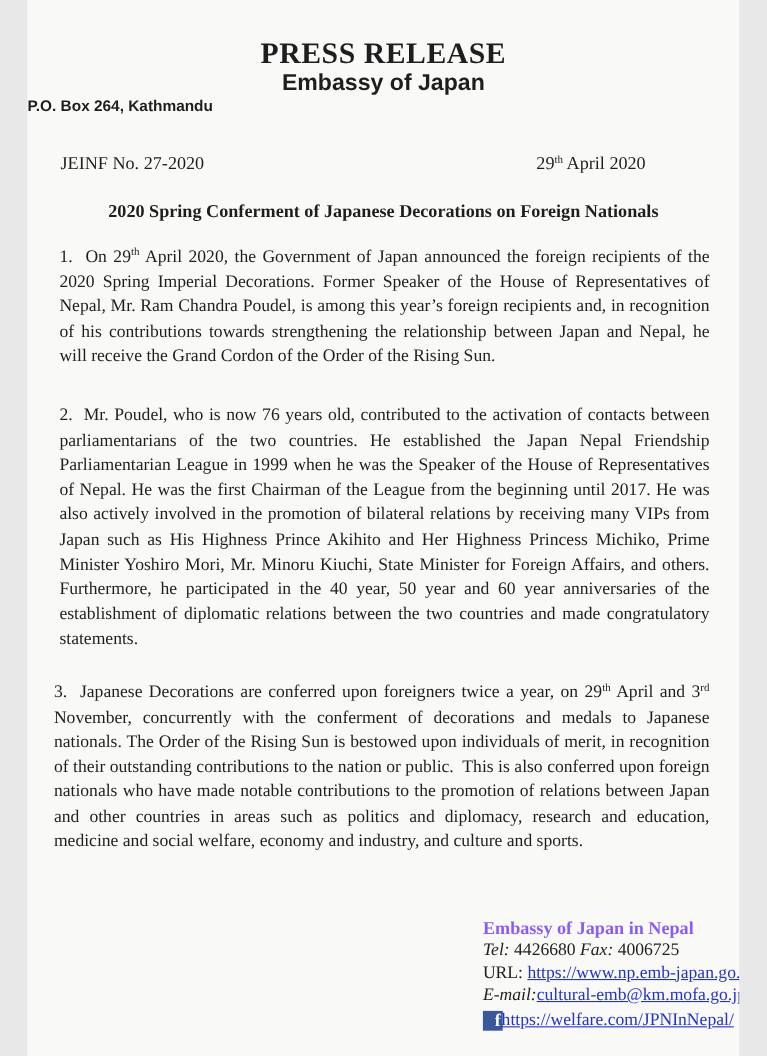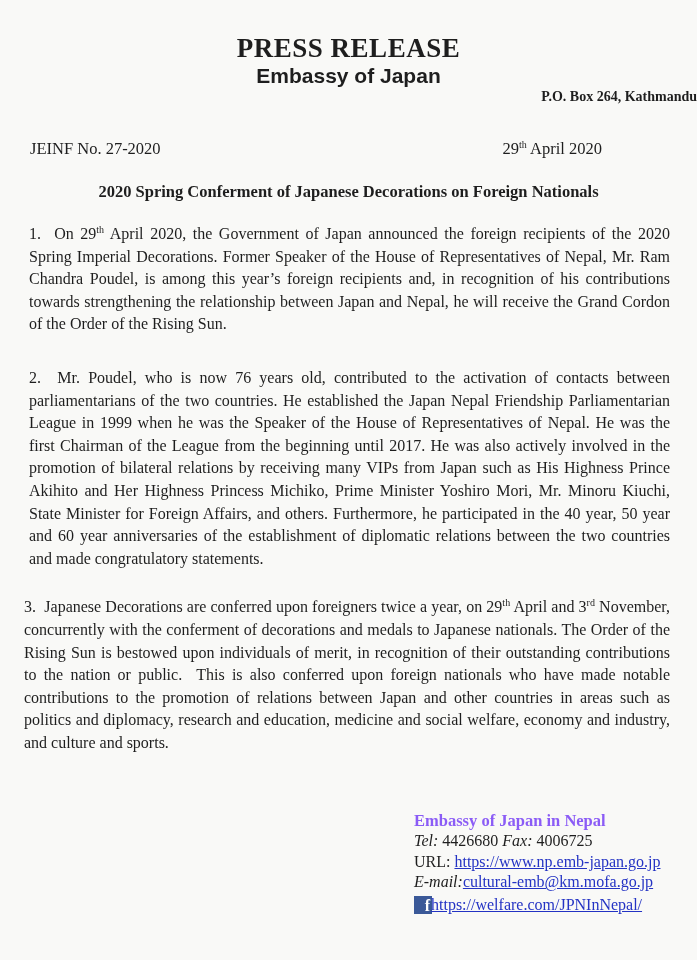--- a/index.html
+++ b/index.html
@@ -1,19 +1,19 @@
 <!DOCTYPE html>
 <html><head>
 <meta charset="utf-8">
 <style>
   html, body { margin: 0; padding: 0; }
   body { background: #e8e8e8; }
   .page {
     position: relative;
-    width: 697px;
+    width: 647px;
     height: 960px;
     margin: 0 auto;
     background: #f9f9f7;
     color: #1e1e1e;
     font-family: "Liberation Serif", "DejaVu Serif", serif;
     box-sizing: border-box;
     padding-top: 33px;
     overflow: hidden;
   }
   .doc-title {
@@ -26,31 +26,31 @@
     line-height: 30px;
   }
   .org-name {
     text-align: center;
     font-family: "Liberation Sans", "DejaVu Sans", sans-serif;
     font-size: 21px;
     font-weight: bold;
     line-height: 25px;
   }
   .org-address {
-    text-align: right;
-    font-family: Liberation Serif, serif;
+    text-align: left;
+    font-family: Liberation Sans, sans-serif;
     font-size: 14px;
     font-weight: bold;
     line-height: 17px;
   }
   .meta-row {
     display: flex;
     justify-content: space-between;
     align-items: flex-start;
-    padding: 0 40px 0 30px;
+    padding: 0 30px 0 30px;
     margin-top: 33px;
     font-size: 16.5px;
     line-height: 21px;
   }
   .meta-row .doc-date { margin-right: 55px; }
   .subject {
     margin: 22px 0 0 0;
     text-align: center;
     font-size: 16.5px;
     font-weight: bold;

